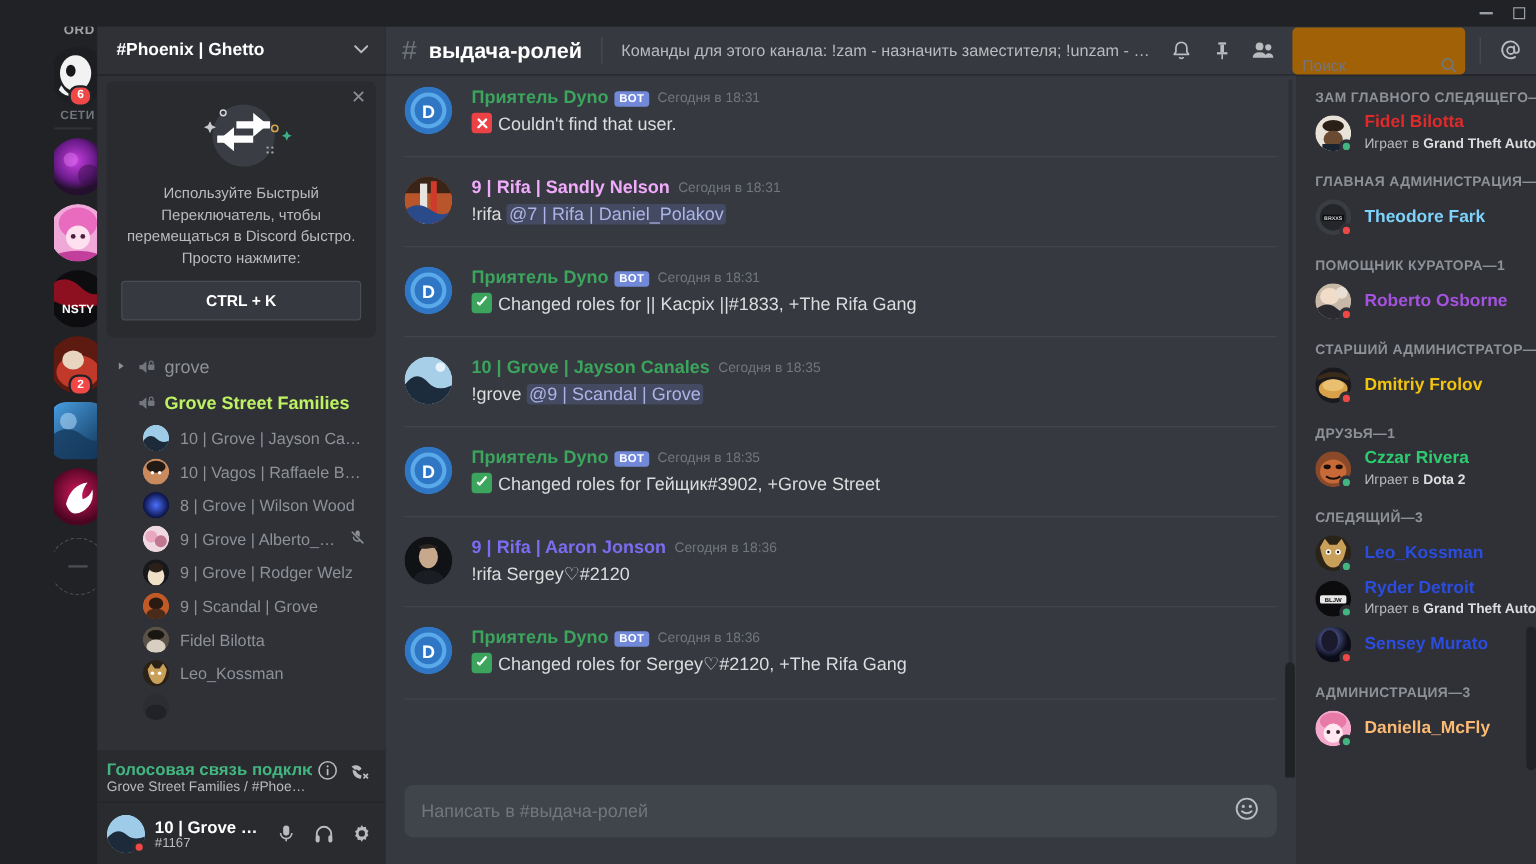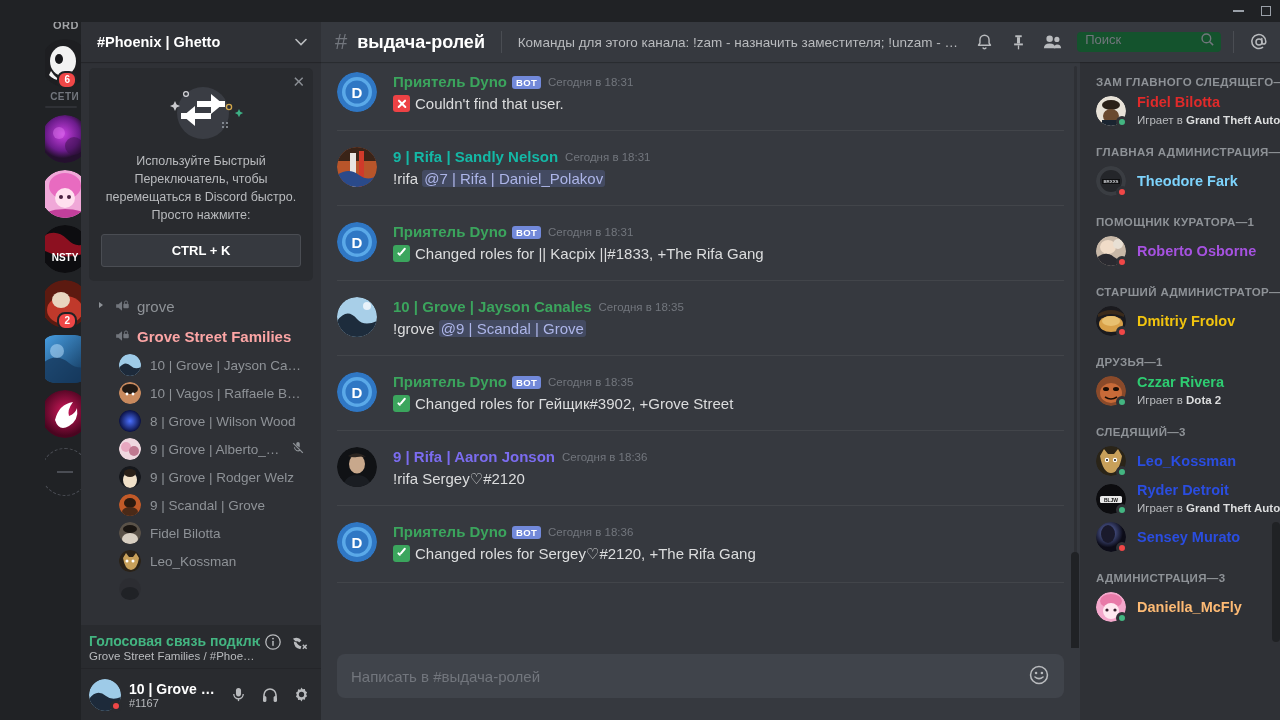--- a/index.html
+++ b/index.html
@@ -94,21 +94,21 @@
     border-radius: 3px; color: #fff; font-size: 13px; font-weight: 700;
     padding: 8px 0; cursor: pointer;
   }
 
   .chanlist { flex: 1 1 auto; overflow: hidden; padding-top: 10px; }
   .chan-row {
     display: flex; align-items: center; gap: 6px;
     padding: 3px 8px 3px 8px; margin: 0 8px; border-radius: 4px;
     color: #8e9297; font-size: 15px; cursor: pointer; height: 30px;
   }
-  .chan-row.active { color: #fca5a5; font-weight: 700; }
+  .chan-row.active { color: #bef264; font-weight: 700; }
   .chan-caret { width: 10px; color: #8e9297; font-size: 8px; }
   .chan-ico { position: relative; width: 18px; height: 18px; flex: 0 0 18px; color:#72767d; }
   .vmember {
     display: flex; align-items: center; gap: 9px;
     padding: 1px 8px 1px 30px; margin: 0 8px; border-radius: 4px;
     color: #8e9297; font-size: 13.5px; height: 28px; cursor: pointer;
     position: relative;
   }
   .vmember .av { width: 22px; height: 22px; border-radius: 50%; flex: 0 0 22px; overflow:hidden; }
   .vmember .nm { white-space: nowrap; overflow: hidden; text-overflow: ellipsis; }
@@ -149,22 +149,22 @@
   }
   .ch-hash { color: #72767d; font-size: 22px; font-weight: 400; line-height: 1; margin-right: 2px;}
   .ch-name { color: #fff; font-size: 18px; font-weight: 700; white-space: nowrap; }
   .ch-div { width: 1px; height: 22px; background: #4a4d53; margin: 0 8px; }
   .ch-topic {
     color: #b9bbbe; font-size: 13.5px; flex: 1 1 auto; min-width: 0;
     white-space: nowrap; overflow: hidden; text-overflow: ellipsis; cursor: pointer;
   }
   .hdr-ico { width: 26px; height: 26px; display: flex; align-items: center; justify-content: center; color: #b9bbbe; cursor: pointer; flex:0 0 26px;}
   .searchbox {
-    width: 144px; height: 20px; background: #14532d; border-radius: 4px;
-    display: flex; align-items: flex-start; padding: 0 6px 0 8px; margin-left: 4px; flex:0 0 144px;
+    width: 144px; height: 39px; background: #a16207; border-radius: 4px;
+    display: flex; align-items: flex-end; padding: 0 6px 0 8px; margin-left: 4px; flex:0 0 144px;
     cursor: text;
   }
   .searchbox input {
     flex: 1 1 auto; background: transparent; border: 0; outline: 0;
     color: #dcddde; font-size: 13px; font-family: inherit; min-width: 0;
   }
   .searchbox input::placeholder { color: #72767d; }
 
   .chatwrap { flex: 1 1 auto; display: flex; min-height: 0; }
   .chatcol { flex: 1 1 auto; display: flex; flex-direction: column; min-width: 0; position: relative; }
@@ -788,21 +788,21 @@
                         <rect width="40" height="40" fill="#b8552a"></rect>
                         <rect x="0" y="0" width="40" height="14" fill="#3a2418"></rect>
                         <rect x="13" y="6" width="6" height="34" fill="#e8e4e0"></rect>
                         <rect x="22" y="4" width="5" height="36" fill="#d03a2a"></rect>
                         <path d="M0 28 q12 -8 22 0 q10 7 18 0 v12 h-40z" fill="#2a4a8a"></path>
                       </g>
                     </svg>
                 </div>
                 <div class="content">
                   <div class="line1">
-                    <span class="uname" style="color:#14b8a6">9 | Rifa | Sandly Nelson</span>
+                    <span class="uname" style="color:#f0abfc">9 | Rifa | Sandly Nelson</span>
                     <span class="ts">Сегодня в 18:31</span>
                   </div>
                   <div class="body">
                     <span>!rifa </span><span class="mention">@7 | Rifa | Daniel_Polakov</span>
                   </div>
                 </div>
               </div>
               <div class="msg-divider"></div>
 
               <div class="msg grp-top">

